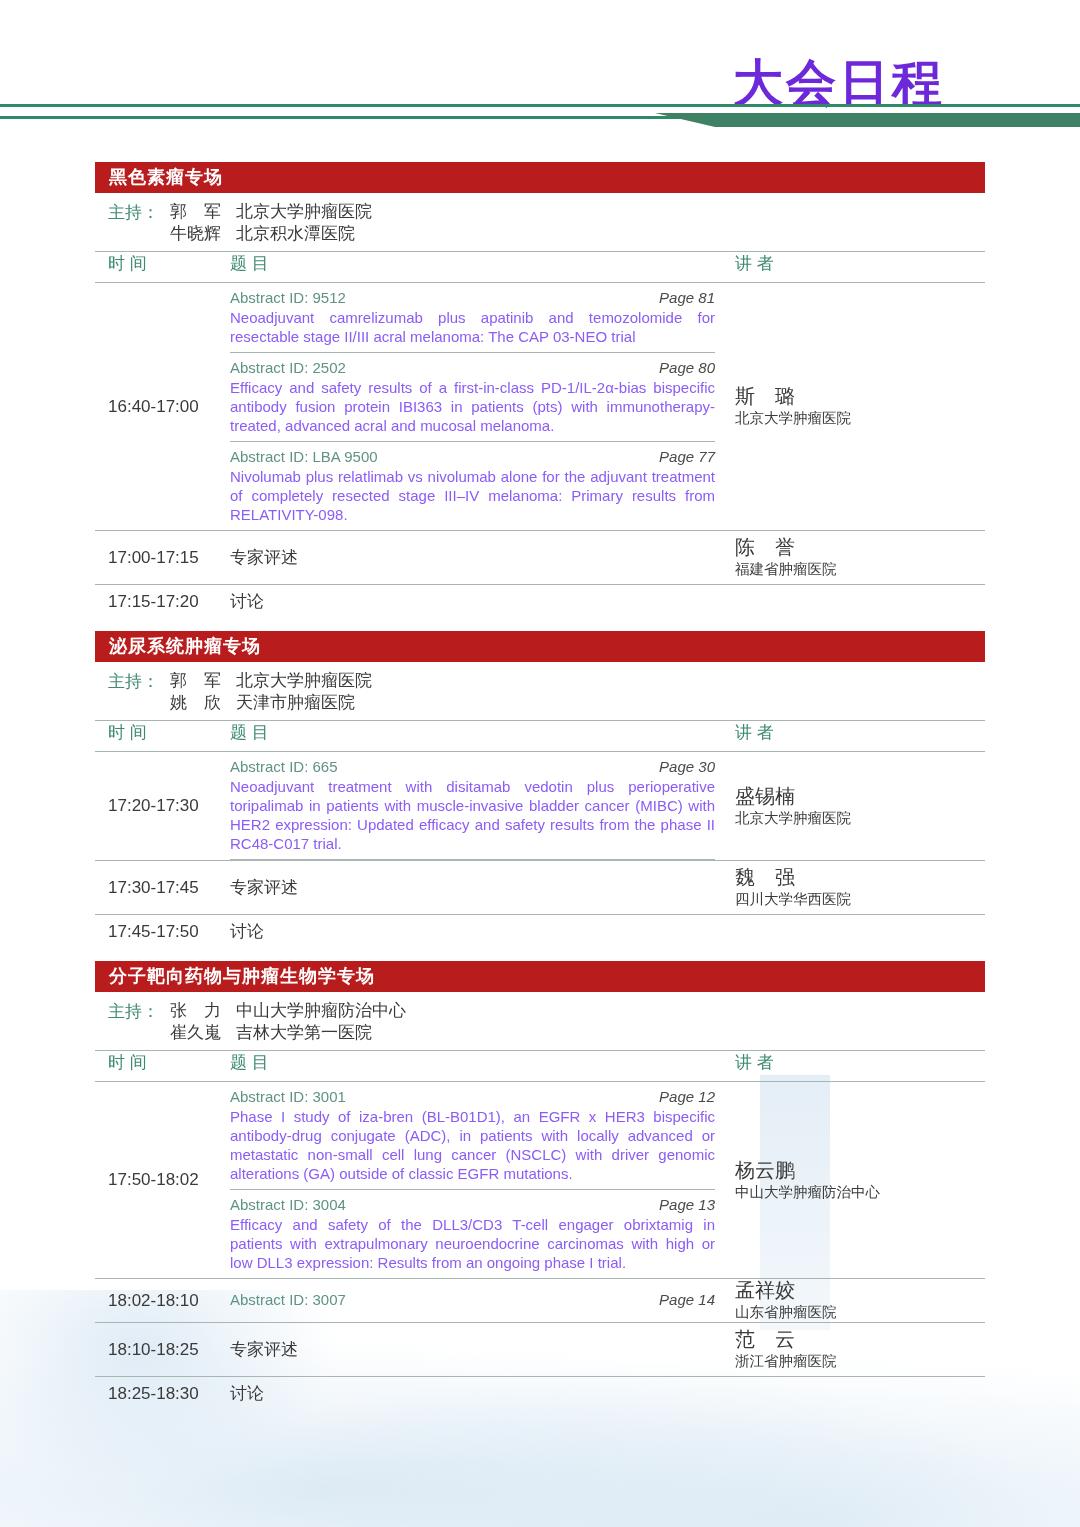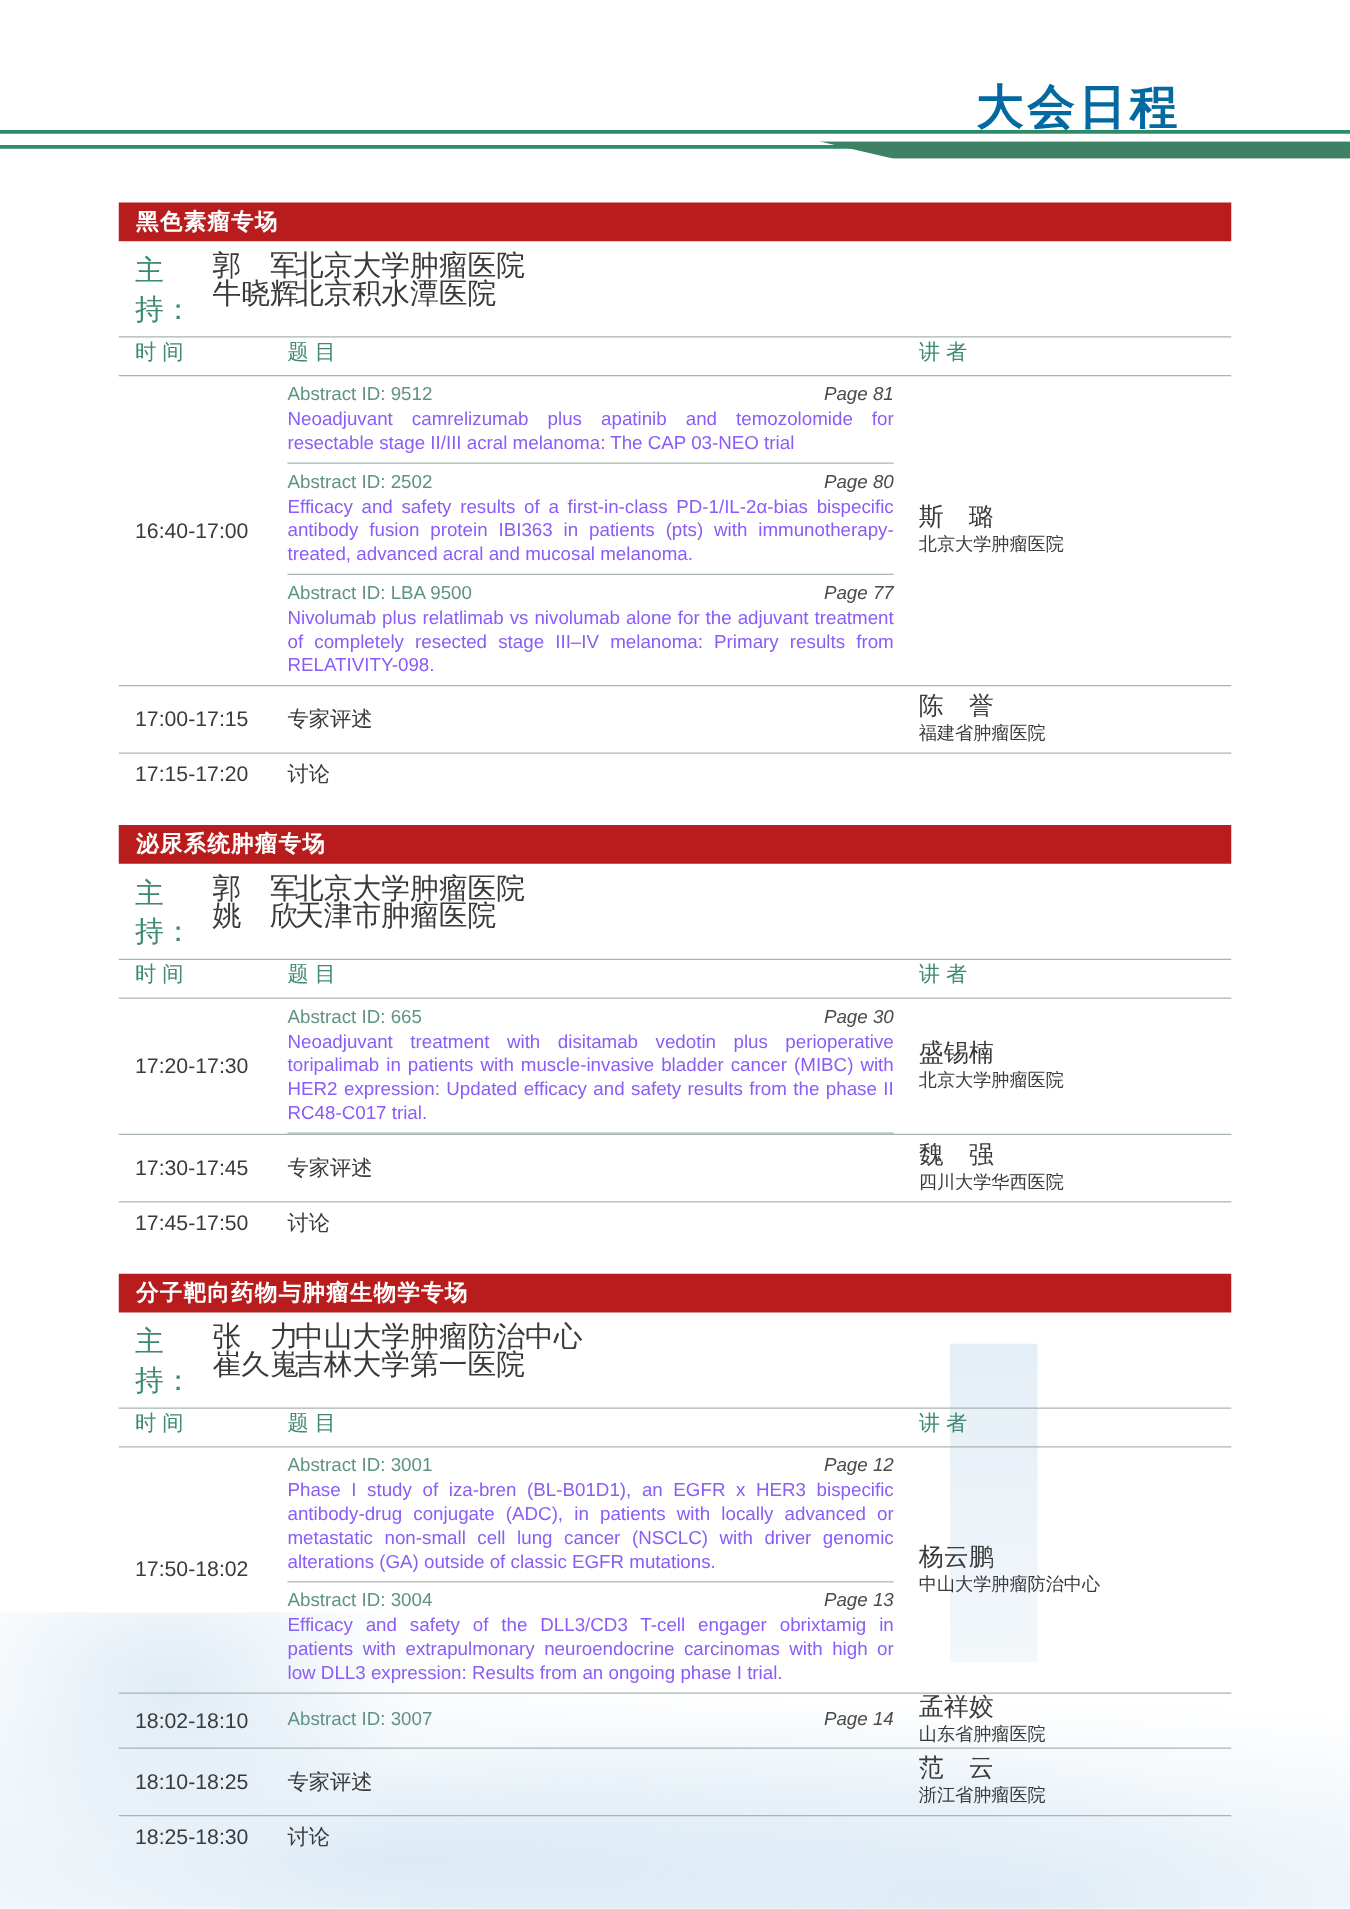--- a/index.html
+++ b/index.html
@@ -3,22 +3,22 @@
 <meta charset="utf-8">
 <style>
   html,body { margin:0; padding:0; background:#ffffff; }
   .page {
     position:relative; width:1080px; height:1527px; overflow:hidden;
     background:#ffffff; color:#3a3a3a;
     font-family:"Liberation Sans","DejaVu Sans",sans-serif;
   }
   
   .header-title {
-    position:absolute; top:60px; right:135px;
-    font-size:38px; font-weight:bold; color:#0369a1; letter-spacing:3px;
+    position:absolute; top:50px; right:135px;
+    font-size:50px; font-weight:bold; color:#6d28d9; letter-spacing:3px;
   }
   .hr-double {
     position:absolute; left:0; top:104px; width:1080px; height:9px;
     border-top:3px solid #2f8a67; border-bottom:3px solid #2f8a67; box-sizing:content-box;
   }
   .hr-bar {
     position:absolute; top:113px; left:655px; width:425px; height:14px;
     background:#3e8165;
     clip-path:polygon(0 0,100% 0,100% 100%,60px 100%);
   }
@@ -26,27 +26,27 @@
   .wm { position:absolute; pointer-events:none; z-index:0; }
   .wm-col   { left:760px; top:1075px; width:70px;  height:255px;
               background:linear-gradient(rgba(188,213,233,.40),rgba(188,213,233,.18)); }
   .wm-left  { left:0;     top:1290px; width:340px; height:190px;
               background:radial-gradient(ellipse at 40% 30%,rgba(198,220,238,.55),rgba(198,220,238,0) 70%); }
   .wm-bottom{ left:0;     top:1330px; width:1080px;height:197px;
               background:radial-gradient(ellipse at 30% 80%,rgba(203,224,240,.6),rgba(203,224,240,0) 65%),
                          radial-gradient(ellipse at 75% 95%,rgba(203,224,240,.55),rgba(203,224,240,0) 60%); }
   
   .content { position:absolute; left:95px; top:162px; width:890px; z-index:1; }
-  .session { margin-top:24px; }
+  .session { margin-top:13px; }
   .session:first-child { margin-top:0; }
   .session-bar {
     height:31px; line-height:31px; background:#b91c1c; color:#fff;
     font-size:18px; font-weight:bold; padding-left:14px; letter-spacing:1px;
   }
-  .chairs { display:flex; padding:8px 0 6px 13px; font-size:23px; }
+  .chairs { display:flex; padding:8px 0 6px 13px; font-size:17px; }
   .chair-label { color:#3e8a70; width:62px; flex:none; }
   .chair-row { display:flex; line-height:22px; }
   .chair-name { width:66px; flex:none; white-space:pre; }
   .cols-header {
     display:flex; align-items:flex-start; height:30px;
     border-top:1px solid #a9b5b2; border-bottom:1px solid #a9b5b2;
     color:#3e8a70; font-size:17px;
   }
   .col-time { width:135px; padding-left:13px; box-sizing:border-box; flex:none; }
   .col-topic { width:500px; box-sizing:border-box; padding-right:15px; flex:none; }

